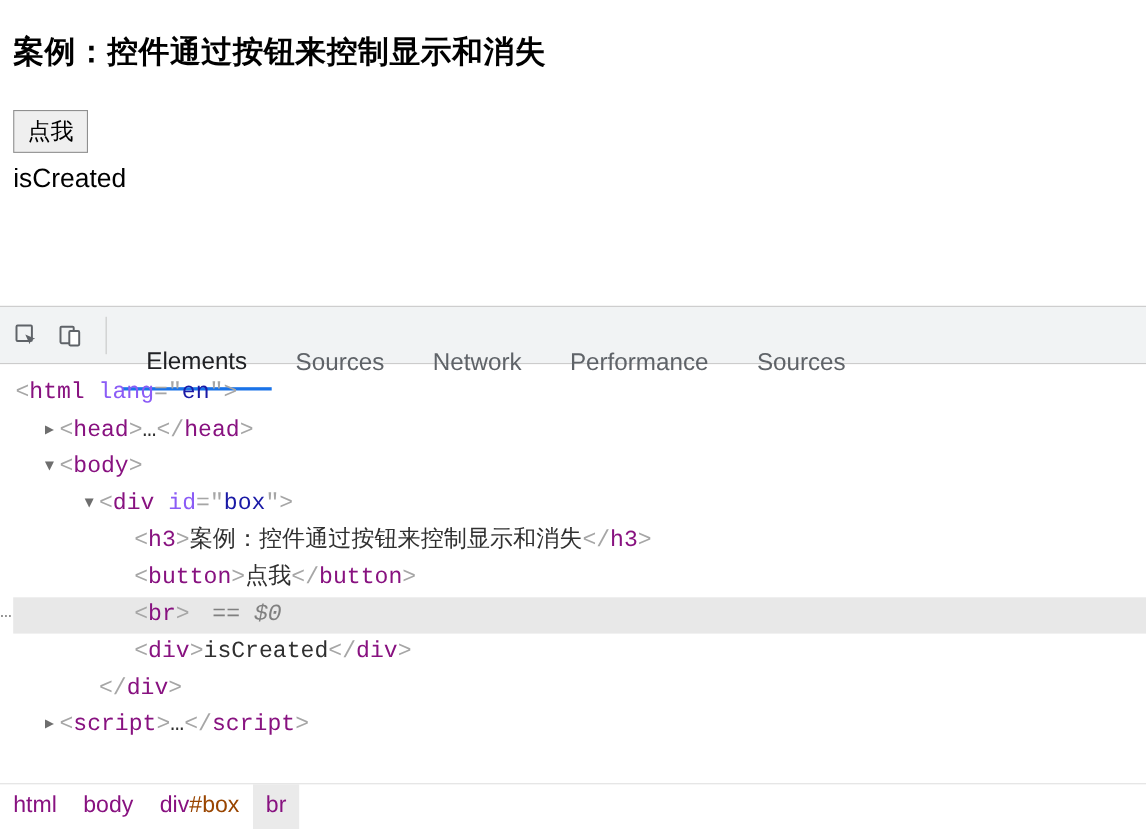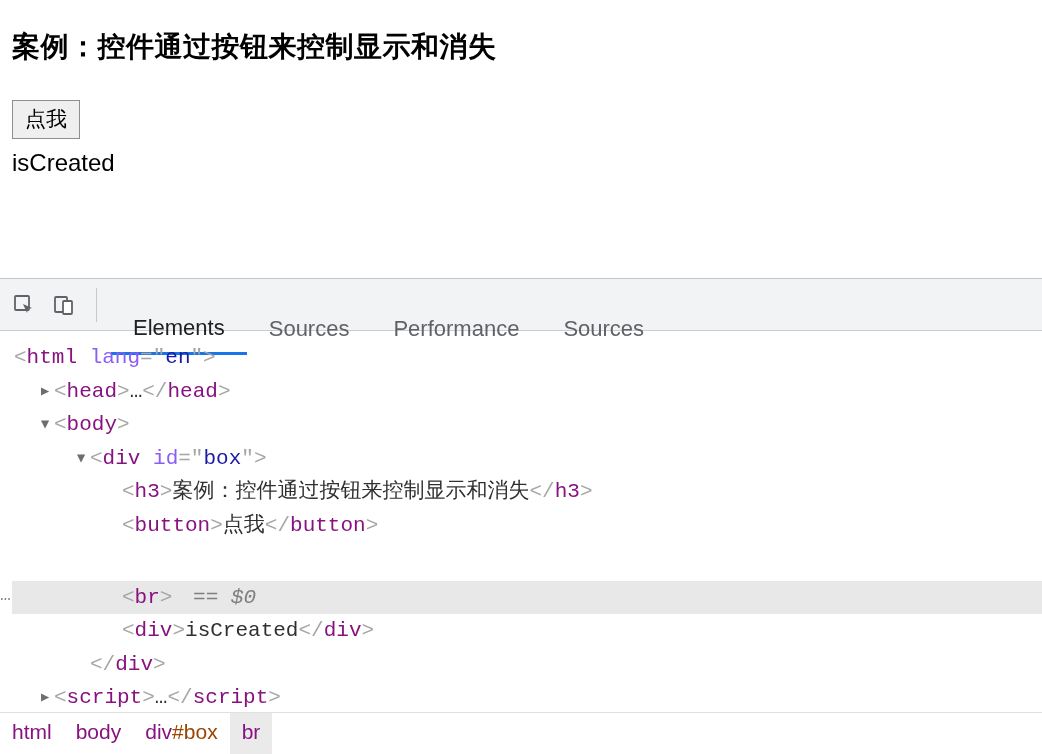--- a/index.html
+++ b/index.html
@@ -89,21 +89,20 @@
     overflow: hidden;
     line-height: 1.6;
   }
   .row { white-space: nowrap; position: relative; }
   .ind0 { padding-left: 2px; }
   .ind1 { padding-left: 24px; }
   .ind2 { padding-left: 60px; }
   .ind3 { padding-left: 92px; }
   .selected-row {
     background: #e8e8e8;
-    margin-top: 38px;
   }
   .selected-row::before {
     content: "…";
     position: absolute;
     left: -12px;
     color: #888;
     font-size: 18px;
   }
   .arrow {
     display: inline-block;
@@ -160,20 +159,21 @@
     <span class="tb-icon">
       <svg width="24" height="24" viewBox="0 0 24 24" fill="none" stroke="#5f6368" stroke-width="1.8">
         <rect x="3" y="4" width="12" height="15" rx="1"></rect>
         <rect x="11" y="8" width="9" height="13" rx="1" fill="#fff"></rect>
       </svg>
     </span>
     <span class="tb-sep"></span>
     <div class="tabs" id="tabs">
         <div class="tab active">Elements</div>
         <div class="tab">Sources</div>
+        <div class="tab">Network</div>
         <div class="tab">Performance</div>
         <div class="tab">Sources</div>
       </div>
   </div>
 
   <div class="dom-panel" id="dom-panel">
       <div class="row ind0"><span class="angle">&lt;</span><span class="tag">html</span><span> </span><span class="attr-name">lang</span><span class="angle">=</span><span class="angle">"</span><span class="attr-val">en</span><span class="angle">"</span><span class="angle">&gt;</span></div>
       <div class="row ind1"><span class="arrow closed"></span><span class="angle">&lt;</span><span class="tag">head</span><span class="angle">&gt;</span><span class="text-node">…</span><span class="angle">&lt;/</span><span class="tag">head</span><span class="angle">&gt;</span></div>
       <div class="row ind1"><span class="arrow open"></span><span class="angle">&lt;</span><span class="tag">body</span><span class="angle">&gt;</span></div>
       <div class="row ind2"><span class="arrow open"></span><span class="angle">&lt;</span><span class="tag">div</span><span> </span><span class="attr-name">id</span><span class="angle">=</span><span class="angle">"</span><span class="attr-val">box</span><span class="angle">"</span><span class="angle">&gt;</span></div>

